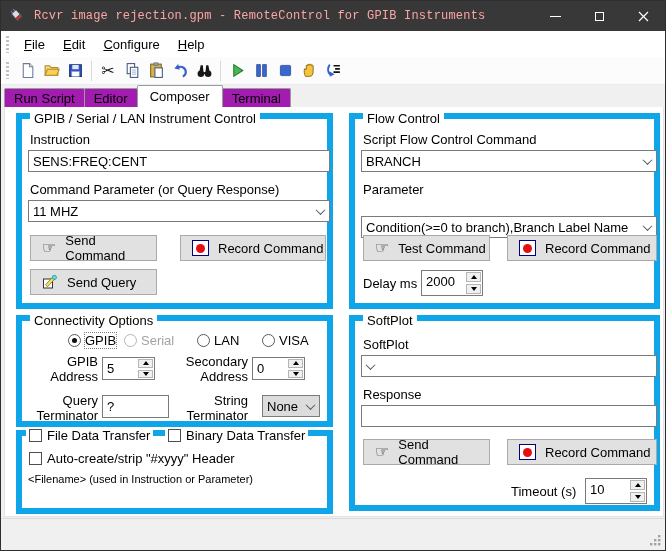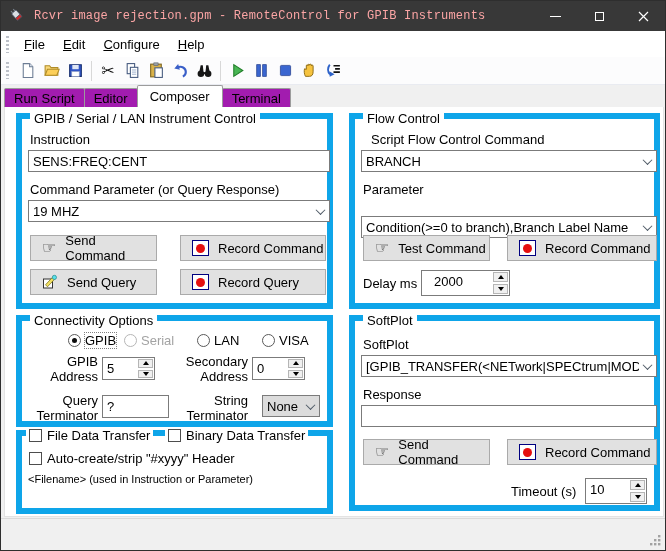--- a/index.html
+++ b/index.html
@@ -235,21 +235,21 @@
   <div class="page">
 
     <div class="group" style="left:11px; top:6px; width:317px; height:196px;">
       <span class="caption">GPIB / Serial / LAN Instrument Control</span>
 
       <span class="lbl" style="left:8px; top:13px;">Instruction</span>
       <input class="tb" style="left: 6px; top: 31px; width: 302px; height: 22px;" value="SENS:FREQ:CENT">
 
       <span class="lbl" style="left:8px; top:63px;">Command Parameter (or Query Response)</span>
       <div class="combo" style="left:6px; top:81px; width:302px; height:22px;">
-        <span class="ct">19 MHZ</span>
+        <span class="ct">11 MHZ</span>
         <span class="chevbox">
             <i class="chev"></i>
           </span>
       </div>
 
       <div class="btn" style="left:8px; top:116px; width:127px; height:26px;">
         <span class="point"></span>
         <span>Send Command</span>
       </div>
       <div class="btn" style="left:158px; top:116px; width:146px; height:26px;">
@@ -259,32 +259,26 @@
         <span>Record Command</span>
       </div>
       <div class="btn" style="left:8px; top:150px; width:127px; height:26px;">
         <svg width="16" height="16" viewBox="0 0 16 16">
           <rect x="1.5" y="5" width="9" height="9" fill="#fff" stroke="#333"></rect>
           <path d="M3.5 13 L10.5 5.5 L12.5 7.5 L5.5 15 Z" transform="translate(0,-2.2)" fill="#f0df62" stroke="#6f6410" stroke-width="0.7"></path>
           <circle cx="12.4" cy="3.4" r="2.1" fill="#59e1e8" stroke="#20888e" stroke-width="0.7"></circle>
         </svg>
         <span>Send Query</span>
       </div>
-      <div class="btn" style="left:158px; top:150px; width:146px; height:26px;">
-        <span class="rec">
-            <i></i>
-          </span>
-        <span>Record Query</span>
-      </div>
     </div>
 
     <div class="group" style="left:344px; top:6px; width:311px; height:196px;">
       <span class="caption">Flow Control</span>
 
-      <span class="lbl" style="left:16px; top:13px;">Script Flow Control Command</span>
+      <span class="lbl" style="left:8px; top:13px;">Script Flow Control Command</span>
       <div class="combo" style="left:6px; top:31px; width:296px; height:22px;gap:44px;">
         <span class="ct">BRANCH</span>
         <span class="chevbox">
             <i class="chev"></i>
           </span>
       </div>
 
       <span class="lbl" style="left:8px; top:63px;">Parameter</span>
       <div class="combo" style="left:6px; top:97px; width:296px; height:22px;">
         <span class="ct">Condition(&gt;=0 to branch),Branch Label Name</span>
@@ -298,21 +292,21 @@
         <span>Test Command</span>
       </div>
       <div class="btn" style="left:152px; top:116px; width:150px; height:26px;">
         <span class="rec">
             <i></i>
           </span>
         <span>Record Command</span>
       </div>
 
       <span class="lbl" style="left:8px; top:157px;">Delay ms</span>
-      <div class="spin" style="left:66px; top:151px; width:89px; height:26px;padding-left:8px;">
+      <div class="spin" style="left:66px; top:151px; width:62px; height:26px;">
         <span class="sval">2000</span>
         <span class="arrows">
           <span>
               <i class="tri-up"></i>
             </span>
           <span>
               <i class="tri-dn"></i>
             </span>
         </span>
       </div>
@@ -374,21 +368,20 @@
             <i class="chev"></i>
           </span>
       </div>
     </div>
 
     <div class="group" style="left:344px; top:208px; width:311px; height:196px;">
       <span class="caption">SoftPlot</span>
 
       <span class="lbl" style="left:8px; top:16px;">SoftPlot</span>
       <div class="combo" style="left:6px; top:34px; width:296px; height:22px;">
-        <span class="ct">[GPIB_TRANSFER(&lt;NETwork|SPECtrum|MOD</span>
         <span class="chevbox">
             <i class="chev"></i>
           </span>
       </div>
 
       <span class="lbl" style="left:8px; top:66px;">Response</span>
       <input class="tb" style="left: 6px; top: 84px; width: 296px; height: 22px;" value="">
 
       <div class="btn" style="left:8px; top:118px; width:127px; height:26px;">
         <span class="point"></span>

